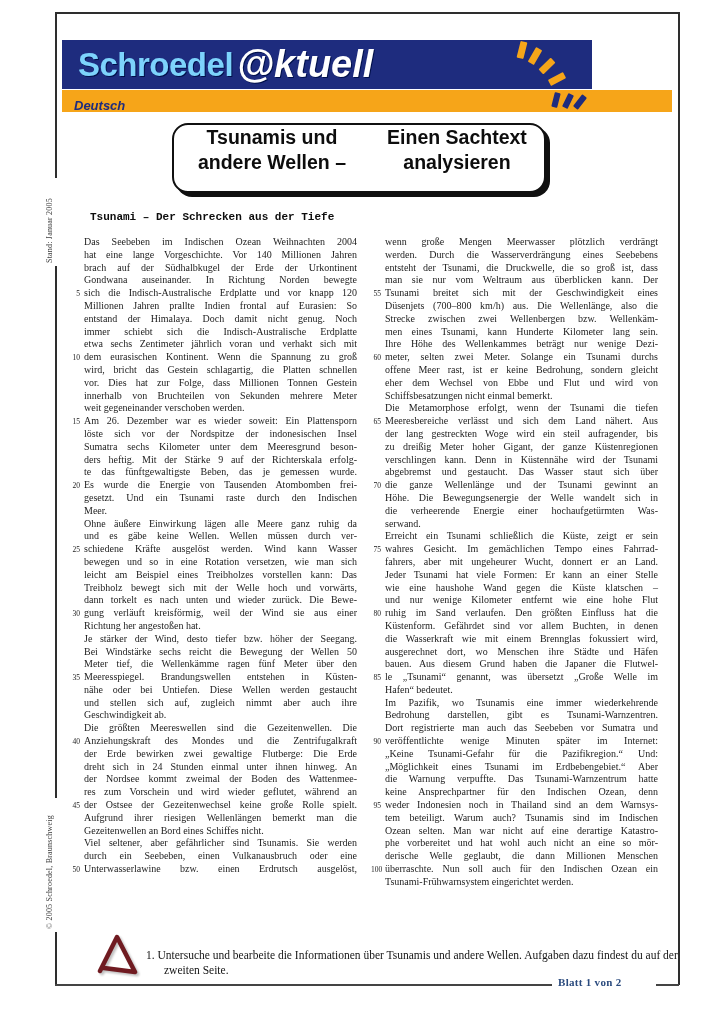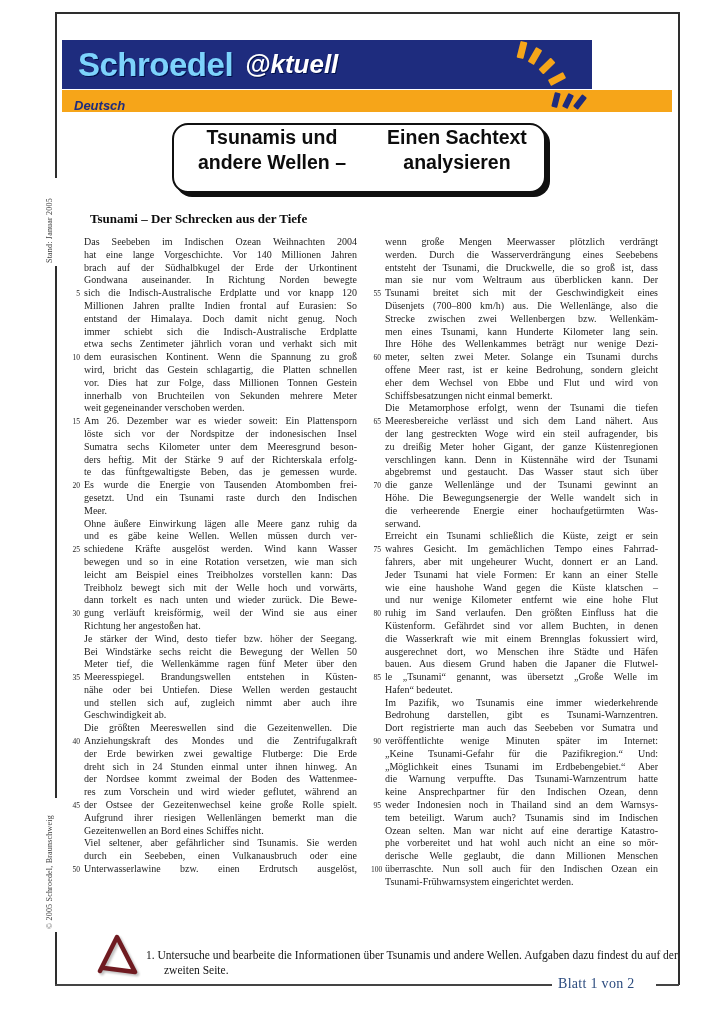--- a/index.html
+++ b/index.html
@@ -22,61 +22,61 @@
   .vnote-top{left:45px;top:263px;}
   .vnote-bottom{left:45px;top:929px;}
 
   
   .navy-bar{position:absolute;left:62px;top:40px;width:530px;height:49px;
             background:var(--navy,#1E2C7E);display:flex;align-items:center;
             padding-left:16px;box-sizing:border-box;}
   .brand{font-family:"Liberation Sans",sans-serif;font-weight:700;color:#7dd3fc;
          font-size:33px;letter-spacing:-.5px;text-shadow:1px 1px 0 #00104a;}
   .brand-suffix{font-family:"Liberation Sans",sans-serif;font-weight:700;font-style:italic;
-         color:#fff;font-size:26px;margin-left:12px;text-shadow:1px 1px 0 #00104a;}
+         color:#fff;font-size:38px;margin-left:4px;text-shadow:1px 1px 0 #00104a;}
   .orange-bar{position:absolute;left:62px;top:90px;width:610px;height:22px;
             background:var(--orange,#F6A519);display:flex;align-items:center;
             padding-left:12px;box-sizing:border-box;}
   .subject{font-family:"Liberation Sans",sans-serif;font-weight:700;font-style:italic;
            font-size:13px;color:var(--navy,#1E2C7E);margin-top:8px;}
   .fan{position:absolute;left:498px;top:36px;width:104px;height:78px;}
   .fan-orange{fill:var(--orange,#F6A519);}
   .fan-navy{fill:var(--navy,#1E2C7E);}
 
   
   .title-box{position:absolute;left:172px;top:123px;width:374px;height:70px;
              background:#fff;border:2.5px solid #101010;border-radius:16px;
              box-shadow:4px 4px 0 #101010;display:flex;flex-direction:row;
              justify-content:center;text-align:center;
              font-family:"Liberation Sans",sans-serif;font-weight:700;
              font-size:19.5px;line-height:25px;color:#0d0d0d;box-sizing:border-box;}
 
   
   .article-heading{position:absolute;left:90px;top:211px;
-             font-family:Liberation Serif, serif;font-weight:700;
-             font-size:13px;color:#0d0d0d;}
+             font-family:Liberation Mono, monospace;font-weight:700;
+             font-size:11px;color:#0d0d0d;}
   .columns{position:absolute;left:70px;top:236px;width:588px;display:flex;gap:14px;}
   .col{flex:1 1 0;min-width:0;}
   .line-row{display:flex;height:12.8px;}
   .line-num{flex:0 0 14px;width:14px;font-size:7.5px;line-height:13.6px;
             text-align:right;padding-right:4px;box-sizing:border-box;color:#222;}
   .line-text{flex:1 1 auto;min-width:0;font-size:10px;line-height:12.8px;
             text-align:justify;text-align-last:justify;white-space:nowrap;}
   .line-text.para-end{text-align-last:left;}
 
   
   .logo-triangle{position:absolute;left:90px;top:930px;width:52px;height:48px;
             filter:drop-shadow(2px 2px 1px #c0c0c0);}
   .task-text{position:absolute;left:146px;top:936px;width:515px;
             font-size:11.5px;line-height:15px;color:#141414;
             padding-left:18px;text-indent:-18px;}
 
   
-  .sheet-label{position:absolute;left:558px;top:976px;font-size:14px;
-            color:var(--sheet-label-blue,#2B4B7E);letter-spacing:.3px;}
+  .sheet-label{position:absolute;left:558px;top:976px;font-size:11px;
+            color:var(--sheet-label-blue,#2B4B7E);letter-spacing:.3px;font-weight:bold;}
 </style>
 </head>
 <body>
 
 <div class="page">
 
   <div class="fline f-top"></div>
   <div class="fline f-right"></div>
   <div class="fline f-left-1"></div>
   <div class="fline f-left-2"></div>

